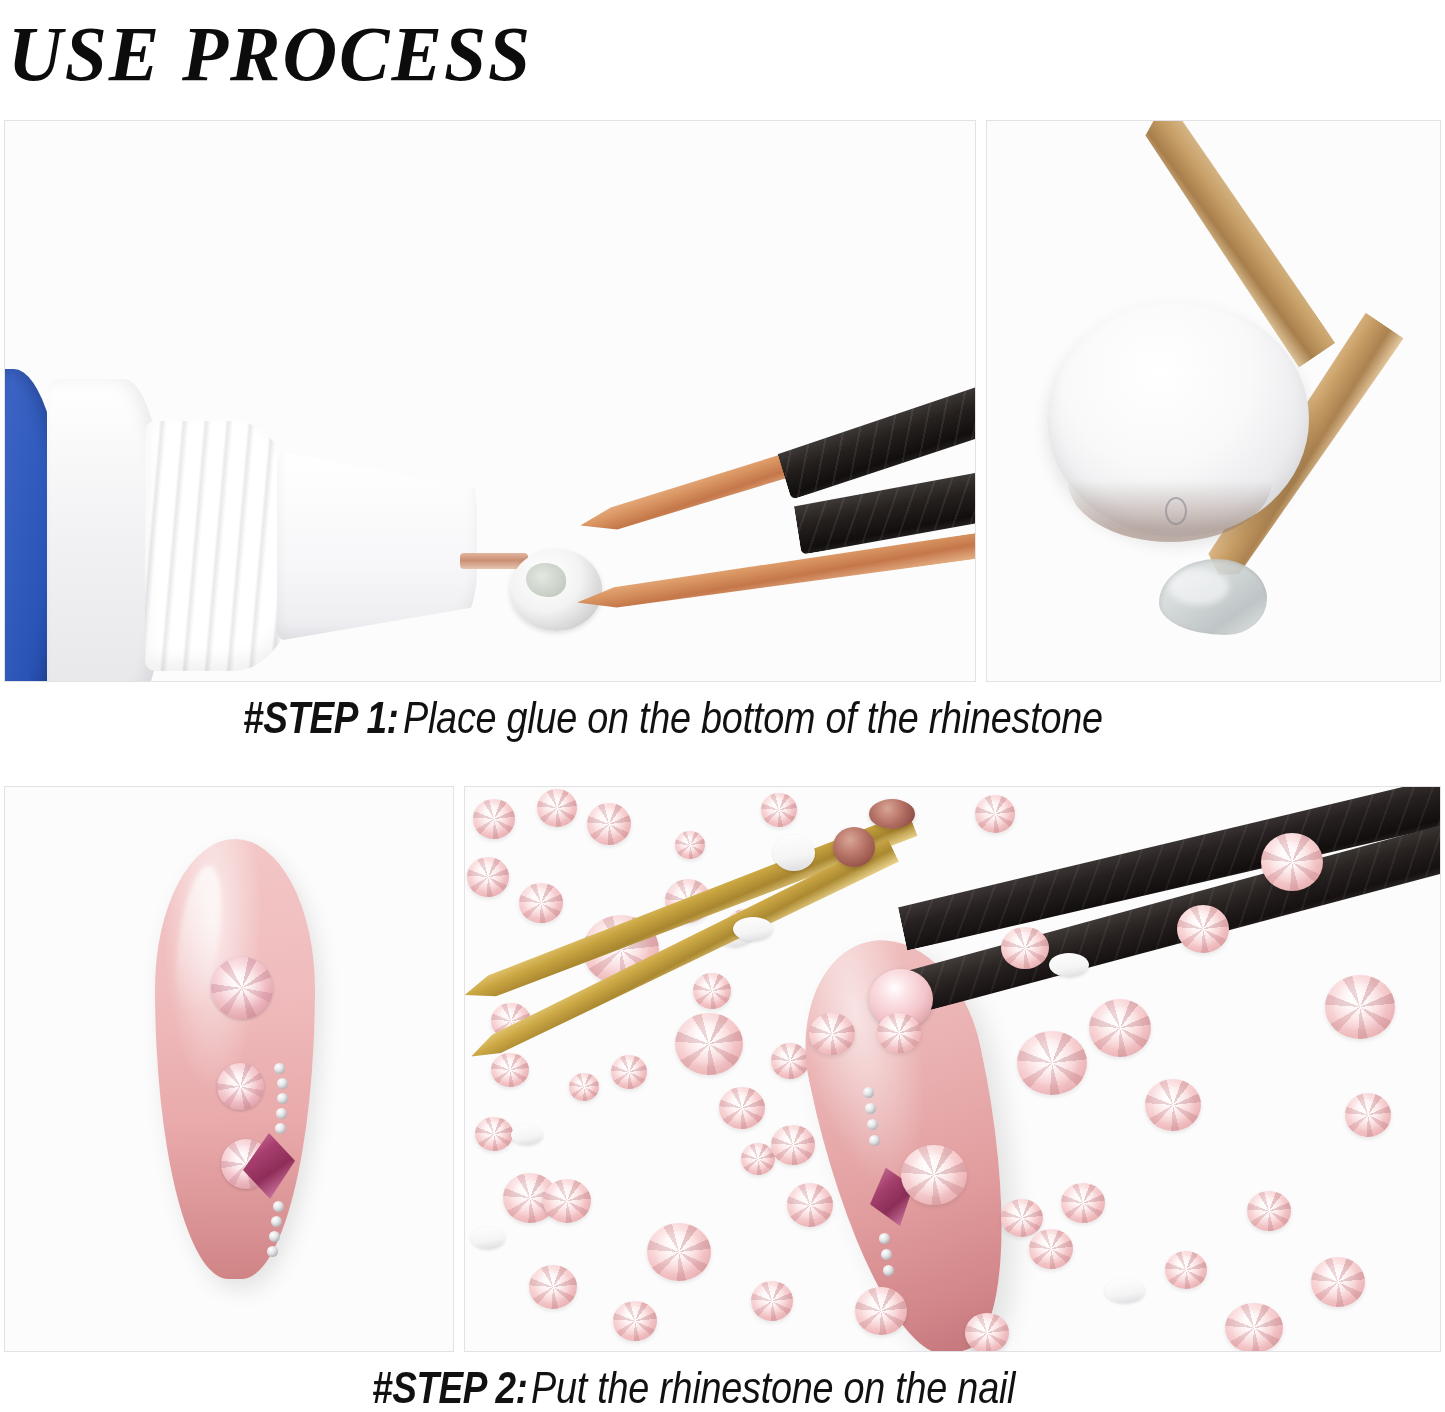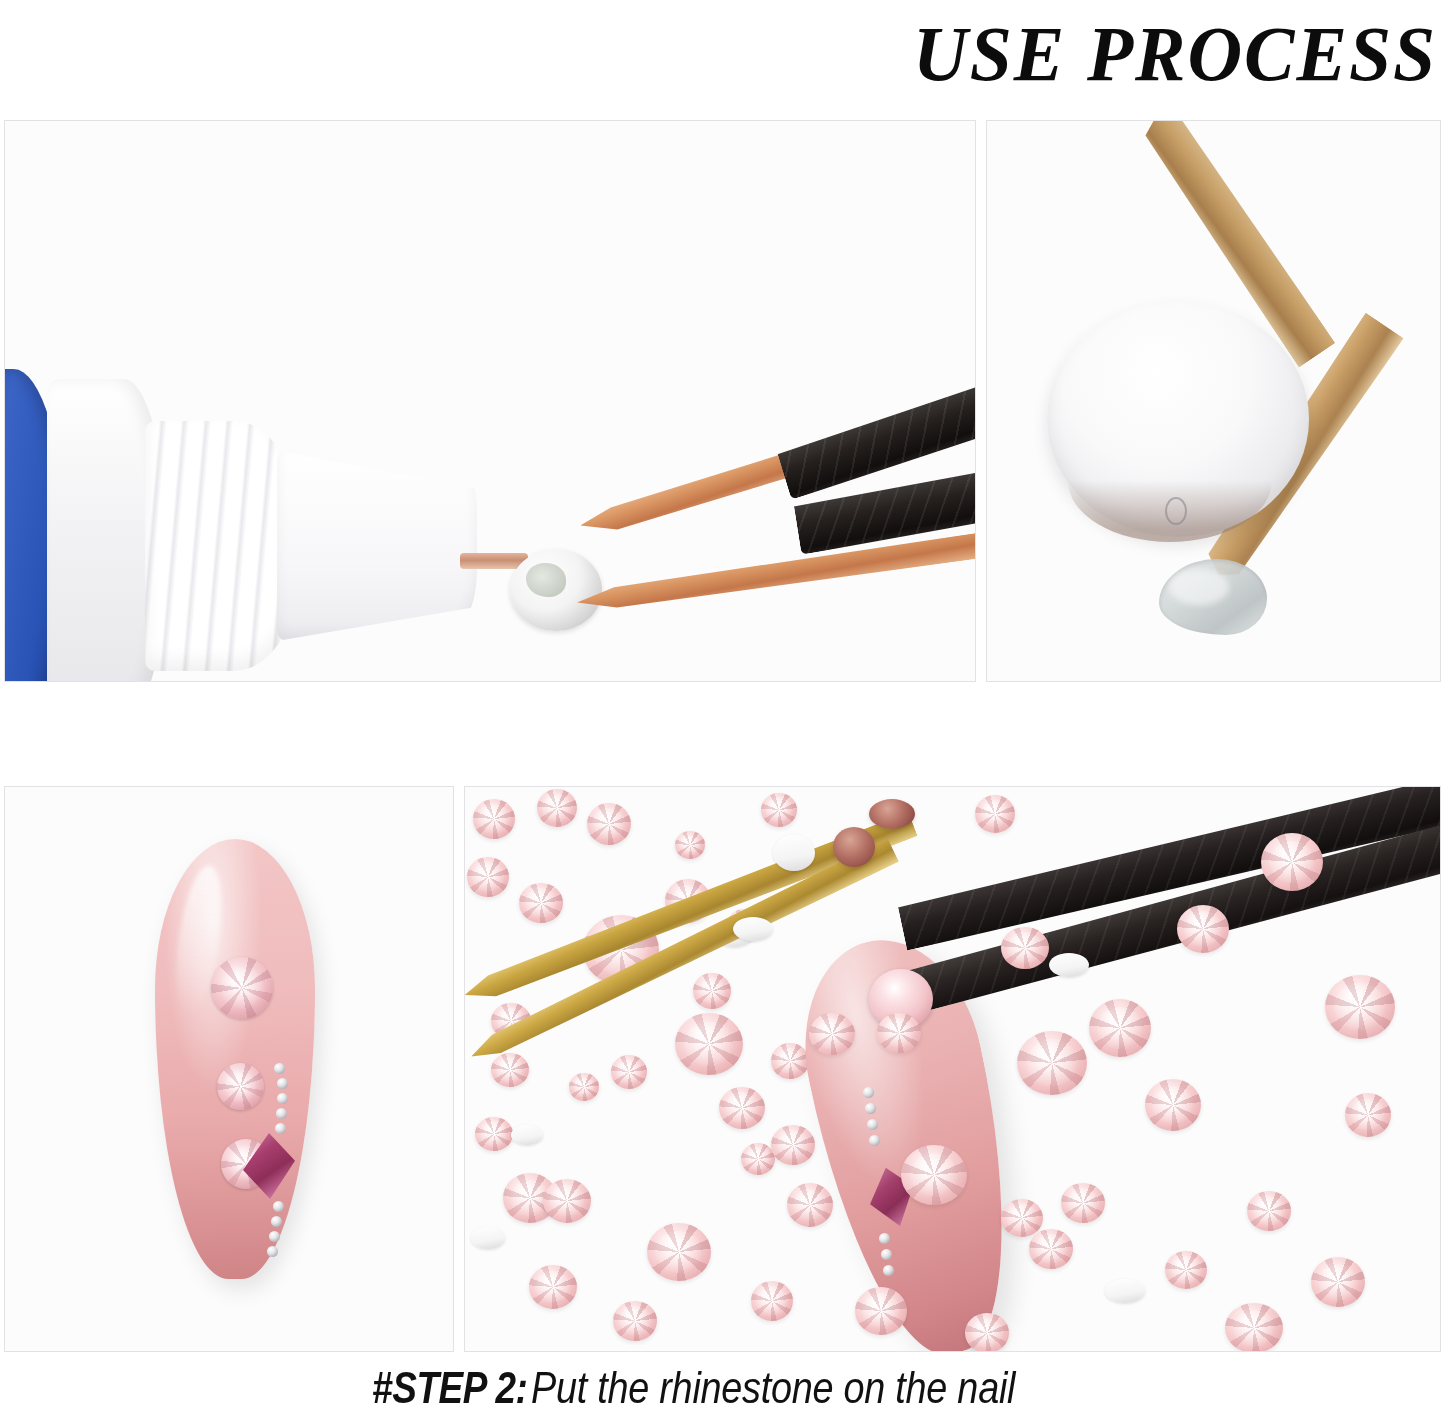--- a/index.html
+++ b/index.html
@@ -20,21 +20,21 @@
   }
 
   
   .title {
     position: absolute;
     left: 0; top: 0;
     width: 1445px;
     height: 108px;
     display: flex;
     align-items: center;
-    justify-content: flex-end;
+    justify-content: flex-start;
     letter-spacing: 2px;
   }
   .title span {
     font-family: "Liberation Serif", "DejaVu Serif", serif;
     font-weight: bold;
     font-style: italic;
     font-size: 78px;
     color: #0c0c0c;
     line-height: 1;
     transform: scaleX(0.97);
@@ -470,20 +470,23 @@
     <div class="panel p2">
       <div class="p2-tw-a"></div>
       <div class="p2-tw-b"></div>
       <div class="p2-stone">
         <div class="p2-bubble"></div>
         <div class="p2-glue-blob"></div>
       </div>
     </div>
   </div>
 
+  <div class="caption caption-1">
+    <span class="step">#STEP 1:</span><span class="body">Place glue on the bottom of the rhinestone</span>
+  </div>
 
   <div class="row row-2">
 
     <div class="panel p3">
       <div class="nail">
         <div class="nail-gloss"></div>
         <div class="rs nail-rs-1"></div>
         <div class="rs nail-rs-2"></div>
         <div class="rs nail-rs-3"></div>
         <div class="gem-diamond"></div>

